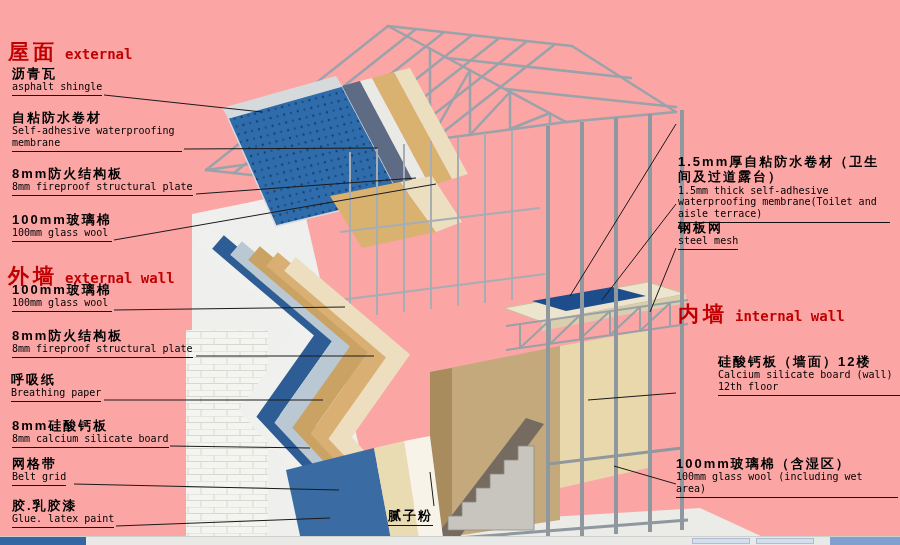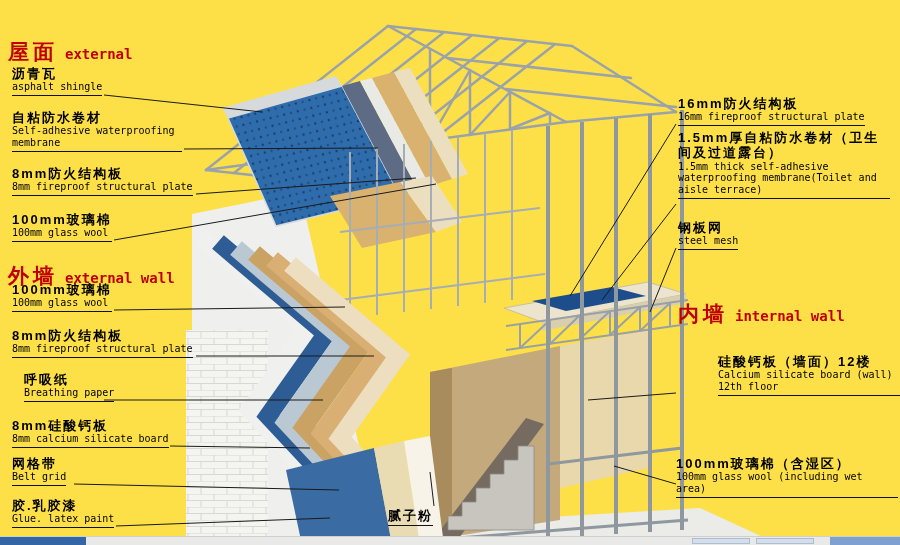--- a/index.html
+++ b/index.html
@@ -1,16 +1,16 @@
 <!DOCTYPE html>
 <html><head>
 <meta charset="utf-8">
 <style>
   html,body{margin:0;padding:0;background:#fff;}
-  .stage{position:relative;width:900px;height:545px;background:#fde047;overflow:hidden;
+  .stage{position:relative;width:900px;height:545px;background:#fca5a5;overflow:hidden;
          font-family:"Liberation Sans",sans-serif;}
   svg.scene{position:absolute;left:0;top:0;}
   .callout{position:absolute;width:max-content;max-width:240px;border-bottom:1px solid #111;
            padding-bottom:2px;line-height:1.18;background:transparent;}
   .callout .zh{display:block;font-weight:bold;font-size:13px;letter-spacing:2px;color:#000;}
   .callout .en{display:block;font-size:10px;color:#000;font-family:"DejaVu Sans Mono",monospace;}
   .heading{position:absolute;display:flex;align-items:baseline;gap:7px;color:#c00000;}
   .heading .t-zh{font-size:21px;font-weight:bold;letter-spacing:4px;}
   .heading .t-en{font-size:14px;font-weight:bold;font-family:"DejaVu Sans Mono",monospace;}
   .taskbar{position:absolute;left:0;bottom:0;width:900px;height:8px;background:#e9e9e7;
@@ -205,47 +205,43 @@
   <div class="callout" style="left:12px;top:282px">
     <span class="zh">100mm玻璃棉</span>
     <span class="en">100mm glass wool</span>
   </div>
 
   <div class="callout" style="left:12px;top:328px">
     <span class="zh">8mm防火结构板</span>
     <span class="en">8mm fireproof structural plate</span>
   </div>
 
-  <div class="callout" style="left:24px;top:372px">
+  <div class="callout" style="left:11px;top:372px">
     <span class="zh">呼吸纸</span>
     <span class="en">Breathing paper</span>
   </div>
 
   <div class="callout" style="left:12px;top:418px">
     <span class="zh">8mm硅酸钙板</span>
     <span class="en">8mm calcium silicate board</span>
   </div>
 
   <div class="callout" style="left:12px;top:456px">
     <span class="zh">网格带</span>
     <span class="en">Belt grid</span>
   </div>
 
   <div class="callout" style="left:12px;top:498px">
     <span class="zh">胶.乳胶漆</span>
     <span class="en">Glue. latex paint</span>
   </div>
 
 
-  <div class="callout" style="left:678px;top:96px">
-    <span class="zh">16mm防火结构板</span>
-    <span class="en">16mm fireproof structural plate</span>
-  </div>
-
-  <div class="callout" style="left:678px;top:130px;width:212px">
+
+  <div class="callout" style="left:678px;top:154px;width:212px">
     <span class="zh">1.5mm厚自粘防水卷材（卫生间及过道露台）</span>
     <span class="en">1.5mm thick self-adhesive waterproofing membrane(Toilet and aisle terrace)</span>
   </div>
 
   <div class="callout" style="left:678px;top:220px">
     <span class="zh">钢板网</span>
     <span class="en">steel mesh</span>
   </div>
 
   <div class="heading" style="left:678px;top:300px">

